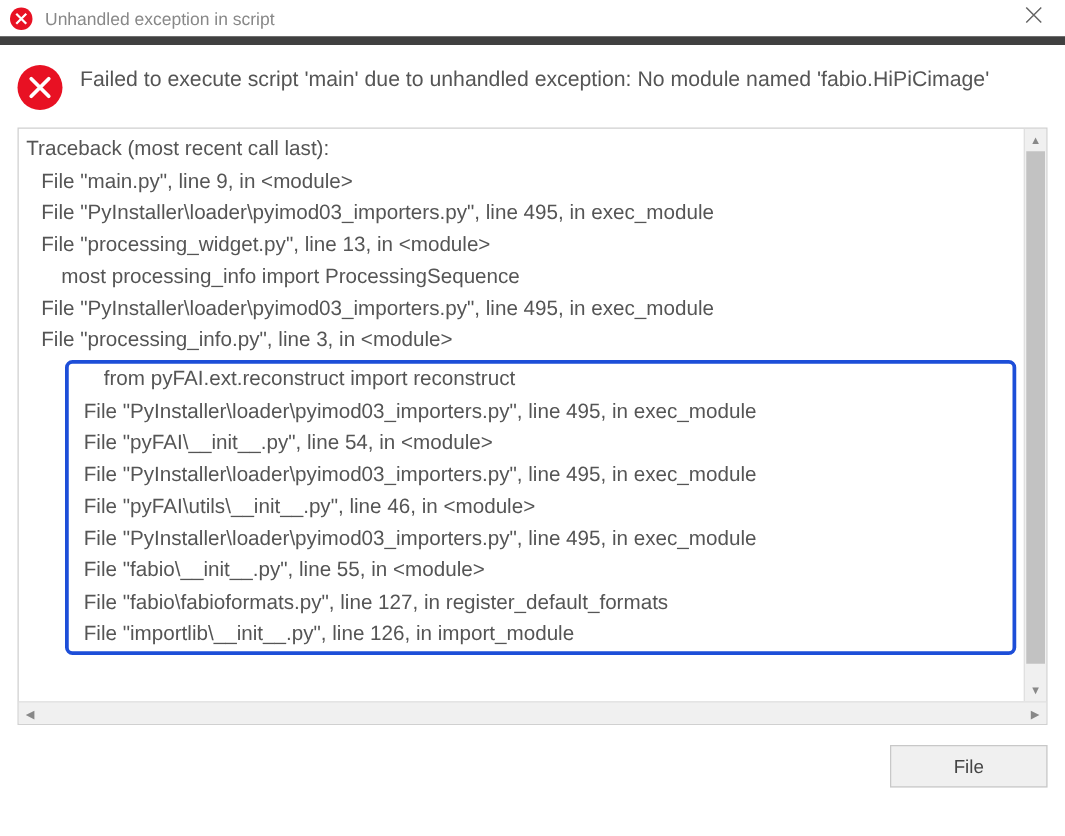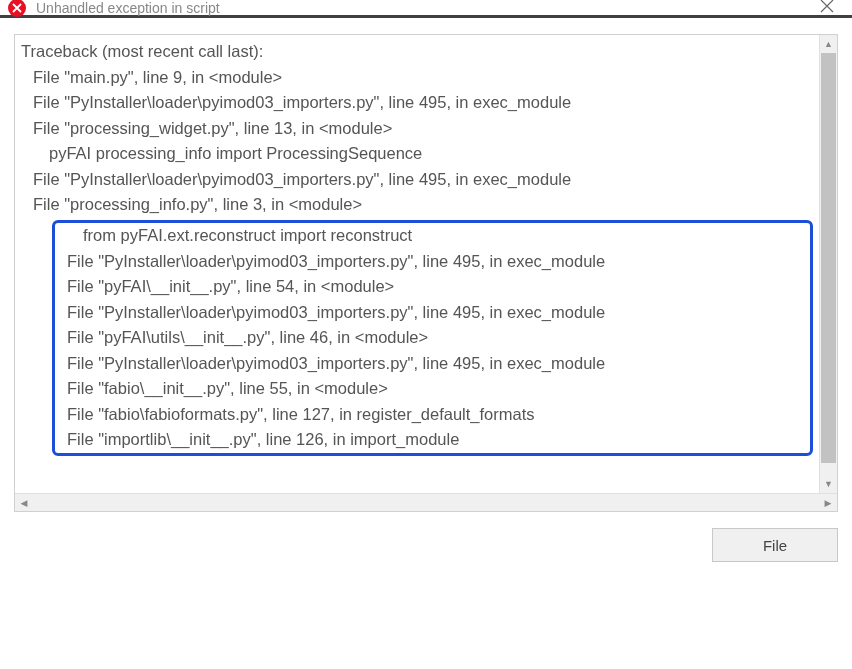--- a/index.html
+++ b/index.html
@@ -11,23 +11,23 @@
       font-family: "Segoe UI", Tahoma, sans-serif;
       background: #ffffff;
       width: 852px;
       height: 669px;
       overflow: hidden;
       position: relative;
     }
     .titlebar {
       display: flex;
       align-items: center;
-      height: 18px;
+      height: 36px;
       padding: 0 8px;
-      border-bottom: 3px solid #404040;
+      border-bottom: 7px solid #404040;
     }
     .title-icon {
       width: 18px;
       height: 18px;
       border-radius: 50%;
       background: #e81123;
       display: flex;
       align-items: center;
       justify-content: center;
       margin-right: 10px;
@@ -203,30 +203,38 @@
   </span>
   <span class="title-text">Unhandled exception in script</span>
   <span class="close-x">
     <svg viewBox="0 0 14 14">
         <path d="M1 1 L13 13 M13 1 L1 13" stroke="#666666" stroke-width="1.2" fill="none"></path>
       </svg>
   </span>
 </div>
 
 <div class="content">
+  <div class="header-row">
+    <span class="big-error-icon">
+      <svg viewBox="0 0 18 18">
+          <path d="M2 2 L16 16 M16 2 L2 16" stroke="#ffffff" stroke-width="3" fill="none" stroke-linecap="round"></path>
+        </svg>
+    </span>
+    <div class="error-message">Failed to execute script 'main' due to unhandled exception: No module named 'fabio.HiPiCimage'</div>
+  </div>
 
   <div class="traceback-box">
     <div class="traceback-scroll">
       <div class="traceback-content" id="traceback-content">
 
       <span class="trace-line">Traceback (most recent call last):</span>
           <span class="trace-line indent">File "main.py", line 9, in &lt;module&gt;</span>
           <span class="trace-line indent">File "PyInstaller\loader\pyimod03_importers.py", line 495, in exec_module</span>
           <span class="trace-line indent">File "processing_widget.py", line 13, in &lt;module&gt;</span>
-          <span class="trace-line indent2">pyFAI processing_info import ProcessingSequence</span>
+          <span class="trace-line indent2">most processing_info import ProcessingSequence</span>
           <span class="trace-line indent">File "PyInstaller\loader\pyimod03_importers.py", line 495, in exec_module</span>
           <span class="trace-line indent">File "processing_info.py", line 3, in &lt;module&gt;</span>
           <div class="highlight-box">
             <span class="trace-line indent2">from pyFAI.ext.reconstruct import reconstruct</span>
             <span class="trace-line indent">File "PyInstaller\loader\pyimod03_importers.py", line 495, in exec_module</span>
             <span class="trace-line indent">File "pyFAI\__init__.py", line 54, in &lt;module&gt;</span>
             <span class="trace-line indent">File "PyInstaller\loader\pyimod03_importers.py", line 495, in exec_module</span>
             <span class="trace-line indent">File "pyFAI\utils\__init__.py", line 46, in &lt;module&gt;</span>
             <span class="trace-line indent">File "PyInstaller\loader\pyimod03_importers.py", line 495, in exec_module</span>
             <span class="trace-line indent">File "fabio\__init__.py", line 55, in &lt;module&gt;</span>

